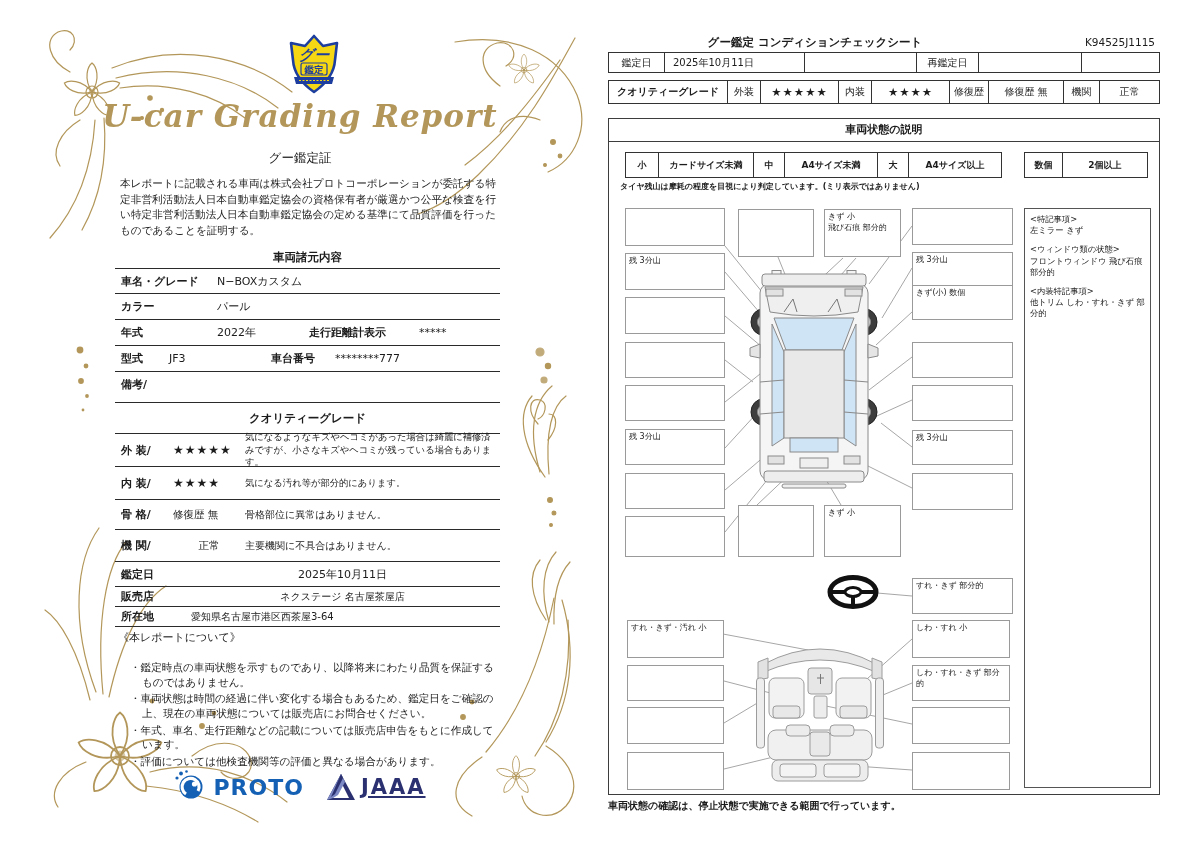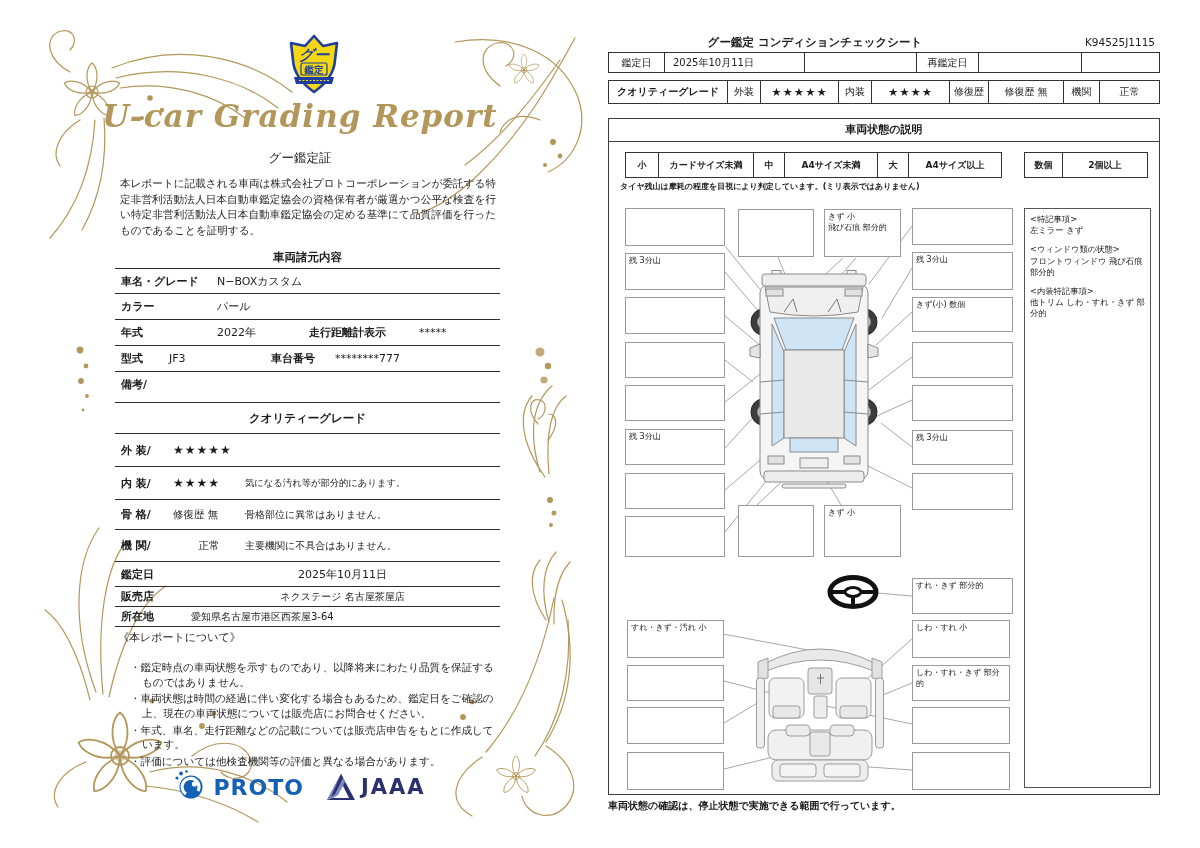--- a/index.html
+++ b/index.html
@@ -29,21 +29,21 @@
   .stars { font-size:12px; letter-spacing:1px; }
   .desc { font-size:9.3px; line-height:1.35; }
 
   #about { left:118px; top:631px; width:384px; font-size:10.6px; line-height:1.38; }
   #about .bullet { padding-left:24px; text-indent:-12px; margin-top:2px; }
   #about-title { font-size:11px; margin-bottom:14px;font-family:Liberation Mono, monospace; }
 
   #logos { left:0; top:770px; width:600px; display:flex; justify-content:center; align-items:center; gap:22px; }
   .logo-unit { display:flex; align-items:center; gap:5px; }
   #proto-text { font-size:22px; font-weight:800; color:var(--proto-blue); letter-spacing:1px; }
-  #jaaa-text { font-size:21px; font-weight:800; color:var(--jaaa-navy); letter-spacing:2px; }
+  #jaaa-text { font-size:21px; font-weight:800; color:var(--jaaa-navy); letter-spacing:2px;text-decoration:underline; }
 
   
   #sheet-title { left:640px; top:35px; width:350px; text-align:center; font-weight:bold; font-size:11.5px; }
   #sheet-serial { left:1030px; top:36px; width:125px; text-align:right; font-size:10.5px; }
 
   .tbl { display:flex; border:1px solid #333; background:#fff; }
   .tbl .c { border-left:1px solid #333; display:flex; align-items:center; justify-content:center;
             font-size:10px; overflow:hidden; white-space:nowrap; }
   .tbl .c:first-child { border-left:none; }
 
@@ -254,20 +254,21 @@
     <span class="lab" style="width:64px">車台番号</span>
     <span>********777</span>
   </div>
   <div class="srow" style="height:31px;align-items:flex-start;padding-top:5px">
     <span class="lab">備考/</span>
   </div>
   <div class="sec-title" style="height:30px">クオリティーグレード</div>
   <div class="srow" style="height:34px;border-top:1px solid var(--line)">
     <span class="lab" style="width:52px">外 装/</span>
     <span class="stars" style="width:72px">★★★★★</span>
+    <span class="desc" style="flex:1">気になるようなキズやヘコミがあった場合は綺麗に補修済みですが、小さなキズやヘコミが残っている場合もあります。</span>
   </div>
   <div class="srow" style="height:33px">
     <span class="lab" style="width:52px">内 装/</span>
     <span class="stars" style="width:72px">★★★★</span>
     <span class="desc" style="flex:1">気になる汚れ等が部分的にあります。</span>
   </div>
   <div class="srow" style="height:30px">
     <span class="lab" style="width:52px">骨 格/</span>
     <span style="width:72px;font-size:10.5px">修復歴 無</span>
     <span class="desc" style="flex:1;font-size:10px">骨格部位に異常はありません。</span>
@@ -478,21 +479,21 @@
 <div class="lbox" style="left:625px;top:516px;width:100px;height:41px"></div>
 
 <div class="lbox" style="left:738px;top:209px;width:76px;height:48px"></div>
 <div class="lbox" style="left:824px;top:209px;width:77px;height:48px">きず 小
 飛び石痕 部分的</div>
 <div class="lbox" style="left:738px;top:505px;width:76px;height:52px"></div>
 <div class="lbox" style="left:824px;top:505px;width:77px;height:52px">きず 小</div>
 
 <div class="lbox" style="left:912px;top:208px;width:101px;height:37px"></div>
 <div class="lbox" style="left:912px;top:252px;width:101px;height:38px">残 3分山</div>
-<div class="lbox" style="left:912px;top:297px;width:101px;height:35px">きず(小) 数個</div>
+<div class="lbox" style="left:912px;top:285px;width:101px;height:35px">きず(小) 数個</div>
 <div class="lbox" style="left:912px;top:342px;width:101px;height:36px"></div>
 <div class="lbox" style="left:912px;top:385px;width:101px;height:36px"></div>
 <div class="lbox" style="left:912px;top:430px;width:101px;height:35px">残 3分山</div>
 <div class="lbox" style="left:912px;top:473px;width:101px;height:37px"></div>
 
 <div class="lbox" style="left:912px;top:578px;width:101px;height:36px">すれ・きず 部分的</div>
 
 <div class="lbox" style="left:627px;top:620px;width:97px;height:38px">すれ・きず・汚れ 小</div>
 <div class="lbox" style="left:627px;top:665px;width:97px;height:36px"></div>
 <div class="lbox" style="left:627px;top:707px;width:97px;height:37px"></div>

